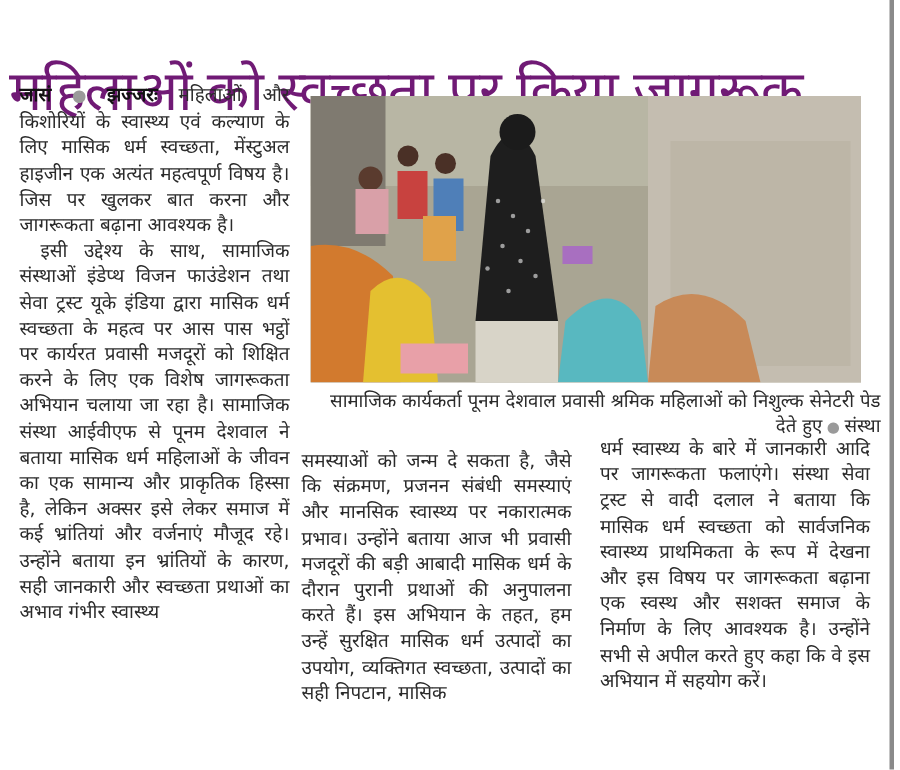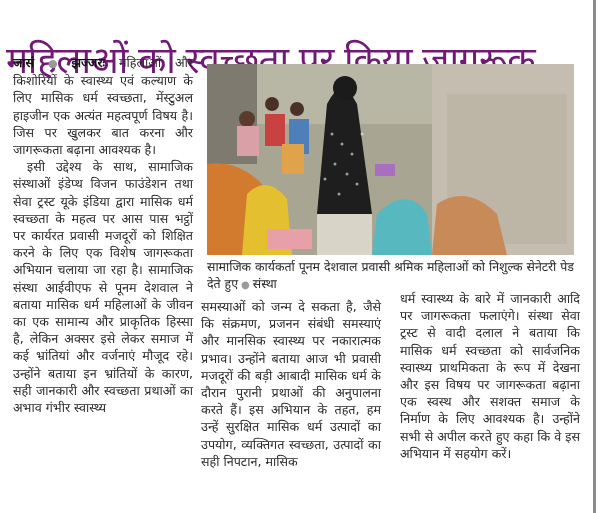--- a/index.html
+++ b/index.html
@@ -30,21 +30,21 @@
   .col-2 { left: 201px; top: 298px; width: 180px; }
   .col-3 { left: 400px; top: 290px; width: 180px; }
   .dateline-bold { font-weight: 700; color: #111; }
   .bullet-dot { color: #9a9a9a; font-size: 11px; padding: 0 4px; }
   .photo {
     position: absolute; left: 207px; top: 64px; width: 367px; height: 191px;
     overflow: hidden; background: #b9b3a6;
   }
   .caption {
     position: absolute; left: 207px; top: 258px; width: 380px;
-    font-size: 12.4px; line-height: 17px; color: #2a2a2a;
+    font-size: 12.4px; line-height: 17px; color: #2a2a2a; text-align: right;
   }
   .caption .credit-dot { color: #9a9a9a; padding: 0 3px; font-size: 10px; }
 </style>
 </head>
 <body>
 
 <div class="right-rule"></div>
 
 <div class="headline">महिलाओं को स्वच्छता पर किया जागरूक</div>
 

